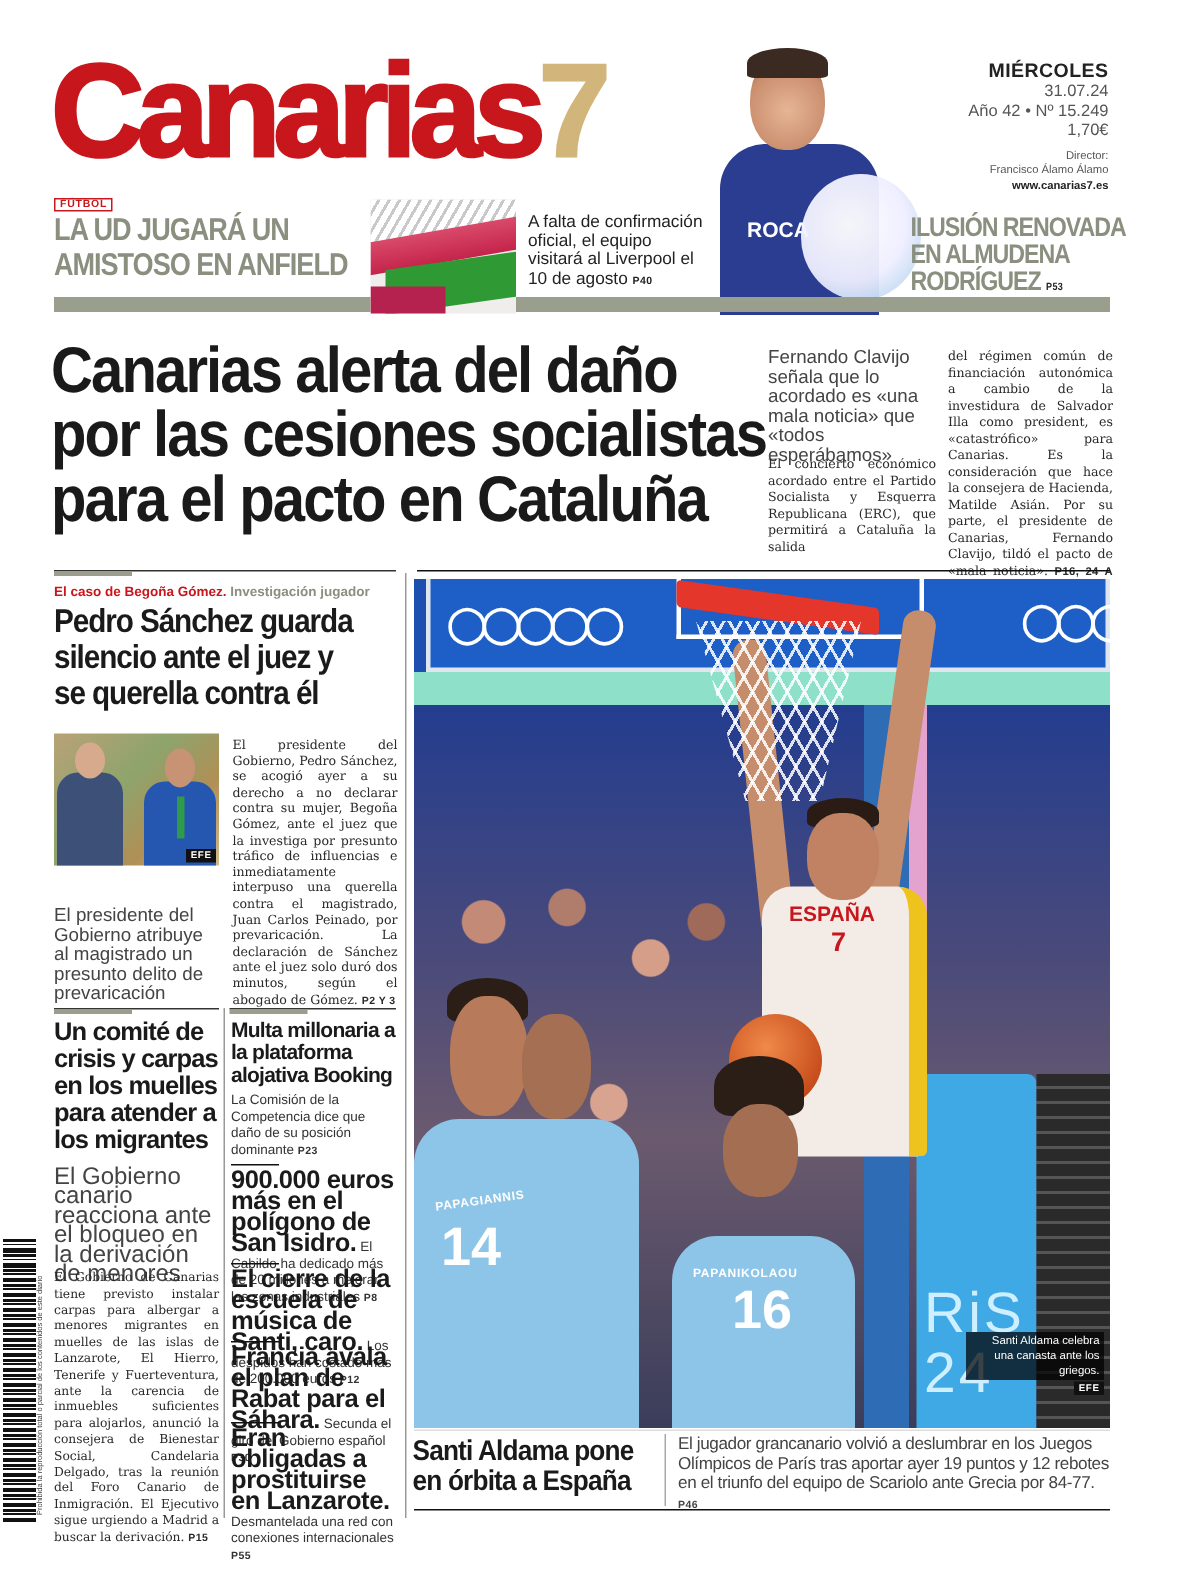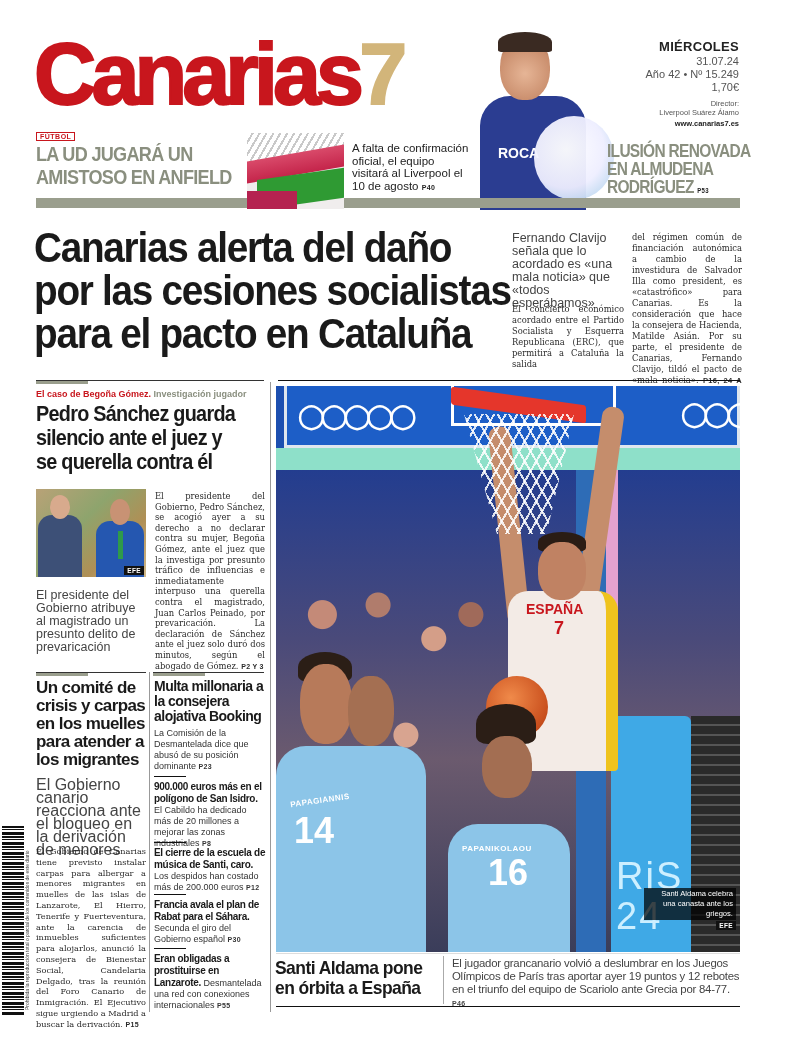--- a/index.html
+++ b/index.html
@@ -57,38 +57,38 @@
   .kicker .red { color: #c8161d; }
   .kicker .grey { color: #8a8f7f; }
   .story1-head { left: 36px; top: 402px; font-weight: 900; font-size: 22px; line-height: 24px; letter-spacing: -0.8px; transform: scaleX(0.9); transform-origin: left; white-space: nowrap; }
   .photo2 { left: 36px; top: 489px; width: 110px; height: 88px; overflow: hidden; background: linear-gradient(135deg, #b9a277 0%, #8ea46d 40%, #b08f55 70%, #d0b98b 100%); }
   .photo2 .p1 { position: absolute; left: 2px; top: 26px; width: 44px; height: 64px; background: #3d5077; border-radius: 14px 14px 0 0; }
   .photo2 .p1h { position: absolute; left: 14px; top: 6px; width: 20px; height: 24px; border-radius: 50%; background: #d8aa8d; }
   .photo2 .p2 { position: absolute; left: 60px; top: 32px; width: 48px; height: 60px; background: #2557b0; border-radius: 14px 14px 0 0; }
   .photo2 .p2h { position: absolute; left: 74px; top: 10px; width: 20px; height: 26px; border-radius: 50%; background: #c89274; }
   .photo2 .tie { position: absolute; left: 82px; top: 42px; width: 5px; height: 28px; background: #2f9a4a; }
   .efe { position: absolute; background: #111; color: #fff; font-size: 6.5px; font-weight: 900; padding: 1px 3px; letter-spacing: 0.4px; }
-  .cap2 { left: 36px; top: 589px; width: 110px; font-size: 12.5px; line-height: 13px; color: #444; }
+  .cap2 { left: 36px; top: 604px; width: 110px; font-size: 12.5px; line-height: 13px; color: #444; }
   .body2 { left: 155px; top: 491px; width: 110px; font-size: 8.4px; line-height: 10.6px; text-align: justify; color: #2a2a2a; }
 
   .rule-s2 { left: 36px; top: 672px; width: 110px; height: 1px; background: #333; }
   .rule-s2g { left: 36px; top: 673px; width: 52px; height: 3px; background: #9a9e8d; }
   .rule-s3 { left: 153px; top: 672px; width: 111px; height: 1px; background: #333; }
   .rule-s3g { left: 153px; top: 673px; width: 52px; height: 3px; background: #9a9e8d; }
   .vline2 { left: 149px; top: 672px; width: 1px; height: 340px; background: #999; }
 
   .story3-head { left: 36px; top: 679px; width: 112px; font-weight: 900; font-size: 17px; line-height: 18px; letter-spacing: -0.6px; }
   .story3-sub { left: 36px; top: 778px; width: 112px; font-size: 16px; line-height: 13px; color: #444; }
   .story3-body { left: 36px; top: 846px; width: 110px; font-size: 8.2px; line-height: 10.8px; text-align: justify; color: #2a2a2a; }
 
   .story4-head { left: 154px; top: 679px; width: 112px; font-weight: 900; font-size: 14px; line-height: 15px; letter-spacing: -0.5px; }
   .story4-sub { left: 154px; top: 728px; width: 112px; font-size: 9px; line-height: 11px; color: #333; }
 
   .brief { width: 112px; font-size: 9px; line-height: 11px; color: #333; }
-  .brief b { font-weight: 900; font-size: 10px; line-height: 12px; letter-spacing: -0.3px; color: #1a1a1a; }
+  .brief b { font-weight: 900; font-size: 17px; line-height: 12px; letter-spacing: -0.3px; color: #1a1a1a; }
   .brief-rule { width: 32px; height: 1px; background: #111; }
 
   
   .barcode { left: 2px; top: 826px; width: 22px; height: 190px; background: repeating-linear-gradient(180deg, #111 0 2px, #fff 2px 3px, #111 3px 4px, #fff 4px 6px, #111 6px 9px, #fff 9px 10px); }
   .barcode-text { left: 24px; top: 830px; width: 8px; height: 180px; writing-mode: vertical-rl; transform: rotate(180deg); font-size: 5px; color: #444; white-space: nowrap; overflow: hidden; }
 
   
   .bigphoto { left: 276px; top: 386px; width: 464px; height: 566px; overflow: hidden; background: #1c4fb0; }
   .bp-board { position: absolute; left: 8px; top: 0; width: 456px; height: 62px; background: #1d5ec7; border: 3px solid #dfe6ee; border-top: none; }
   .bp-rings { position: absolute; font-size: 24px; color: #fff; letter-spacing: -4px; font-weight: 700; }
@@ -136,21 +136,21 @@
   <div class="rocA">ROCA</div>
   <div class="ball"></div>
 </div>
 
 <div class="abs dateblock">
   <div class="day">MIÉRCOLES</div>
   <div>31.07.24</div>
   <div>Año 42 • Nº 15.249</div>
   <div>1,70€</div>
   <div class="dir">Director:</div>
-  <div class="dir" style="margin-top:0">Liverpool Suárez Álamo</div>
+  <div class="dir" style="margin-top:0">Francisco Álamo Álamo</div>
   <div class="web">www.canarias7.es</div>
 </div>
 
 <div class="abs greybar"></div>
 <div class="abs teaser-tag">FÚTBOL</div>
 <div class="abs teaser-head">
   <div>LA UD JUGARÁ UN</div>
   <div>AMISTOSO EN ANFIELD</div>
 </div>
 <div class="abs stadium">
@@ -201,22 +201,22 @@
 <div class="abs rule-s2"></div>
 <div class="abs rule-s2g"></div>
 <div class="abs rule-s3"></div>
 <div class="abs rule-s3g"></div>
 <div class="abs vline2"></div>
 
 <div class="abs story3-head">Un comité de crisis y carpas en los muelles para atender a los migrantes</div>
 <div class="abs story3-sub">El Gobierno canario reacciona ante el bloqueo en la derivación de menores</div>
 <div class="abs story3-body serif"><span>El Gobierno de Canarias tiene previsto instalar carpas para albergar a menores migrantes en muelles de las islas de Lanzarote, El Hierro, Tenerife y Fuerteventura, ante la carencia de inmuebles suficientes para alojarlos, anunció la consejera de Bienestar Social, Candelaria Delgado, tras la reunión del Foro Canario de Inmigración. El Ejecutivo sigue urgiendo a Madrid a buscar la derivación.</span> <span class="pg" style="font-family:'Liberation Sans',sans-serif">P15</span></div>
 
-<div class="abs story4-head">Multa millonaria a la consejera alojativa Booking</div>
-<div class="abs story4-sub"><span>La Comisión de la Desmantelada dice que abusó de su posición dominante</span> <span class="pg">P23</span></div>
+<div class="abs story4-head">Multa millonaria a la plataforma alojativa Booking</div>
+<div class="abs story4-sub"><span>La Comisión de la Competencia dice que daño de su posición dominante</span> <span class="pg">P23</span></div>
 
 <div class="abs brief-rule" style="left:154px;top:776px"></div>
 <div class="abs brief" style="left:154px;top:781px"><b>900.000 euros más en el polígono de San Isidro.</b> <span>El Cabildo ha dedicado más de 20 millones a mejorar las zonas industriales</span> <span class="pg">P8</span></div>
 
 <div class="abs brief-rule" style="left:154px;top:842px"></div>
 <div class="abs brief" style="left:154px;top:847px"><b>El cierre de la escuela de música de Santi, caro.</b> <span>Los despidos han costado más de 200.000 euros</span> <span class="pg">P12</span></div>
 
 <div class="abs brief-rule" style="left:154px;top:894px"></div>
 <div class="abs brief" style="left:154px;top:899px"><b>Francia avala el plan de Rabat para el Sáhara.</b> <span>Secunda el giro del Gobierno español</span> <span class="pg">P30</span></div>
 

